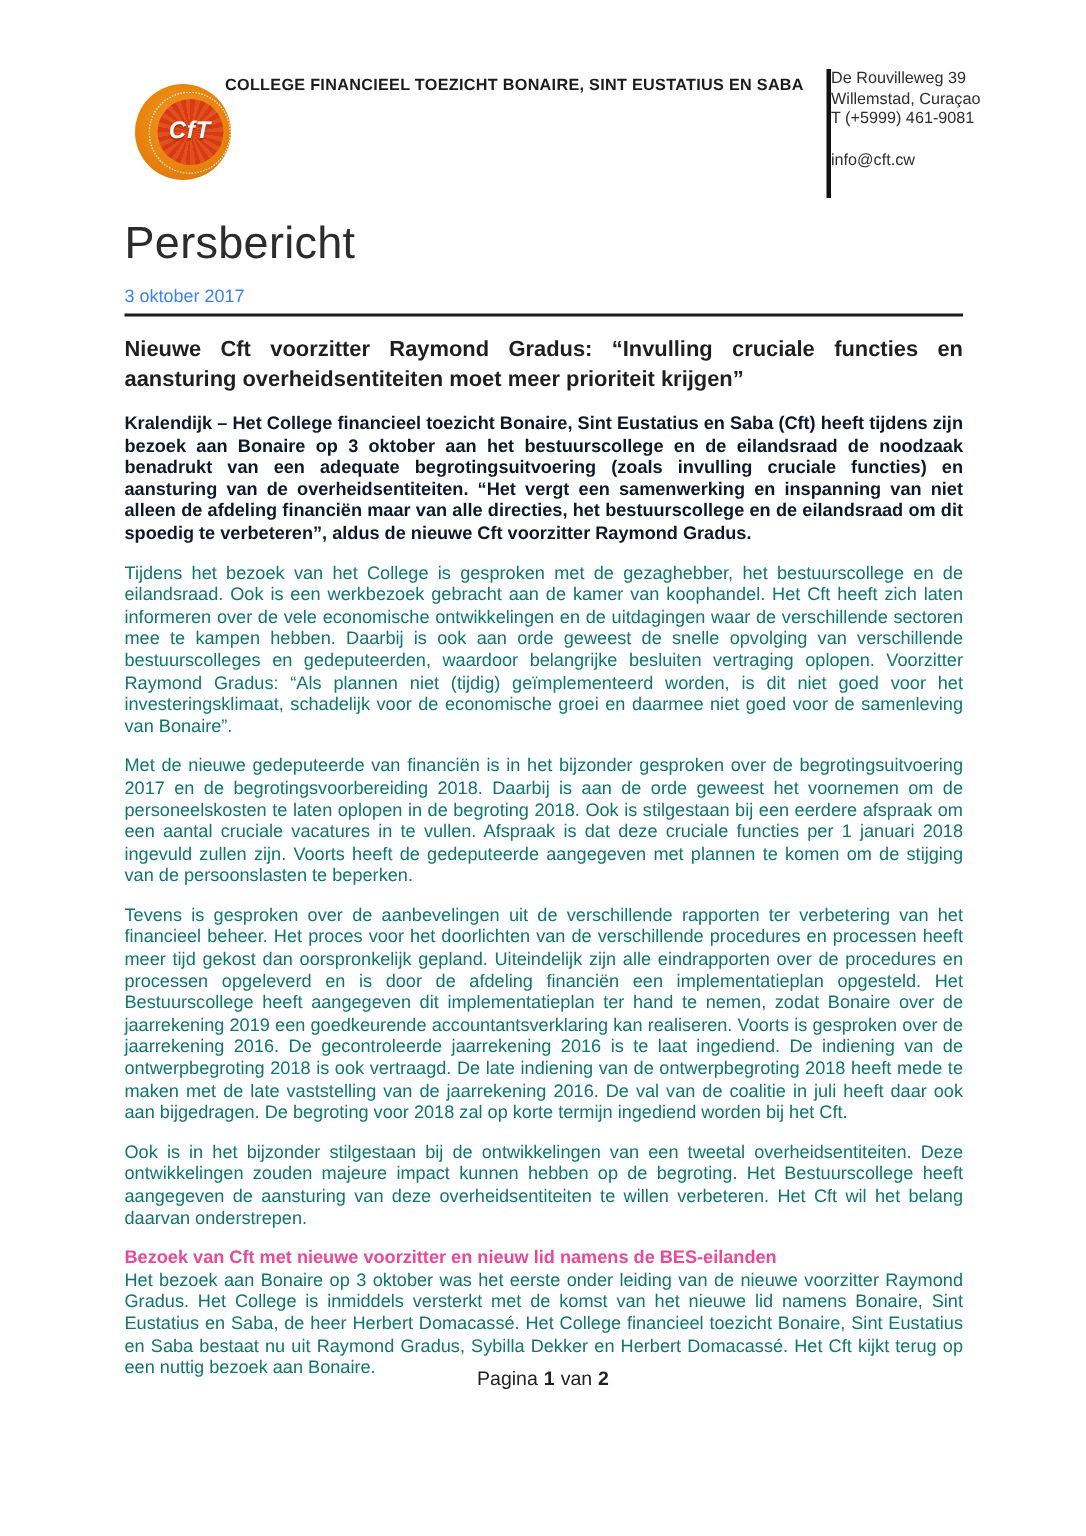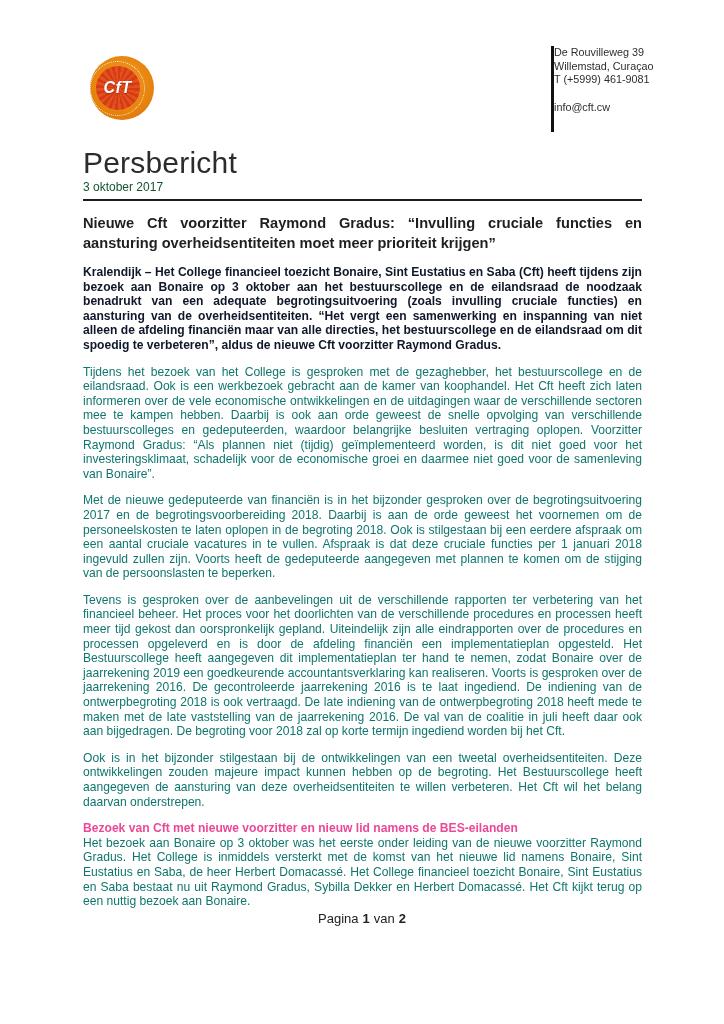--- a/index.html
+++ b/index.html
@@ -21,21 +21,21 @@
   .logo {
     position: absolute;
     left: 90px;
     top: 56px;
     width: 64px;
     height: 64px;
     border-radius: 50%;
     background: radial-gradient(circle at 50% 42%, #f09a28 0%, #e8860f 55%, #d96f08 100%);
     display: flex;
     align-items: center;
-    justify-content: flex-start;
+    justify-content: flex-end;
   }
   .logo-ring {
     width: 53px;
     height: 53px;
     border-radius: 50%;
     border: 1px dotted rgba(255,255,255,0.85);
     display: flex;
     align-items: center;
     justify-content: center;
   }
@@ -88,22 +88,22 @@
   }
   .doc-title {
     font-size: 30px;
     line-height: 34px;
     color: #2c2c2c;
     letter-spacing: 0.2px;
     font-weight: 400;
   }
   .doc-date {
     font-size: 12px;
-    margin-top: 0;
-    color: #14532d;
+    margin-top: 10px;
+    color: #3b82f6;
   }
   .title-rule {
     border: 0;
     border-top: 2px solid #1c1c1c;
     margin: 5px 0 0 0;
   }
   .headline {
     margin-top: 13px;
     font-size: 14.6px;
     line-height: 19.5px;
@@ -147,20 +147,21 @@
 <div class="page">
 
   <div class="logo">
     <div class="logo-ring">
       <div class="logo-inner">
         <span class="logo-text">CfT</span>
       </div>
     </div>
   </div>
 
+  <div class="org-name">COLLEGE FINANCIEEL TOEZICHT BONAIRE, SINT EUSTATIUS EN SABA</div>
 
   <div class="contact-block">
     <div class="contact-address1">De Rouvilleweg 39</div>
     <div class="contact-address2">Willemstad, Curaçao</div>
     <div class="contact-phone">T (+5999) 461-9081</div>
     <div class="contact-email">info@cft.cw</div>
   </div>
 
   <div class="main">
     <div class="doc-title">Persbericht</div>

